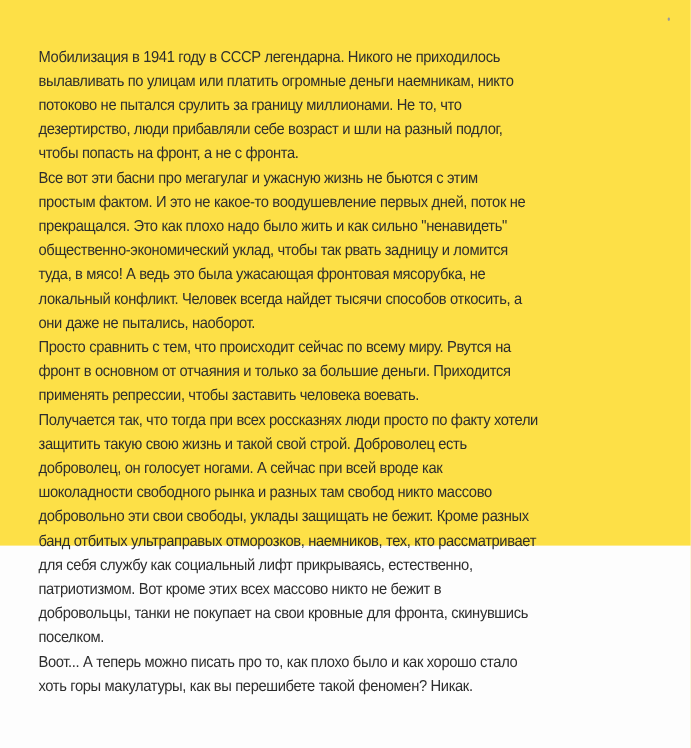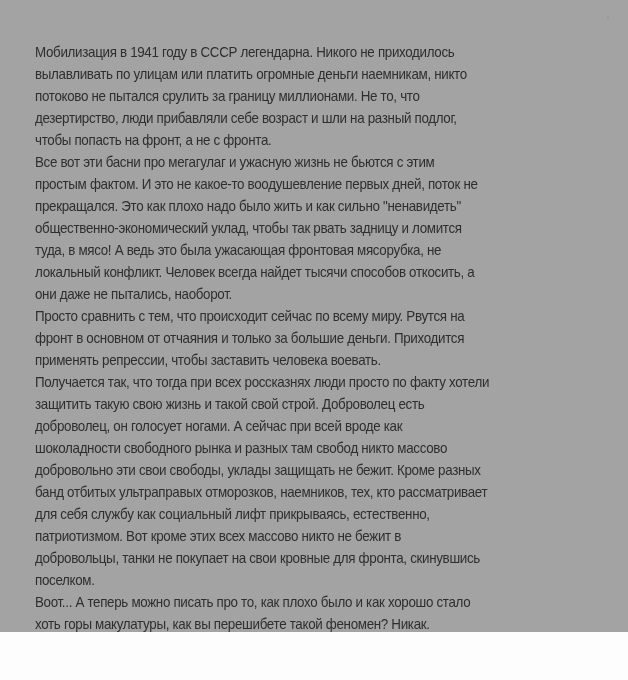--- a/index.html
+++ b/index.html
@@ -11,22 +11,22 @@
       height: 680px;
       background: #fdfdfd;
       overflow: hidden;
       position: relative;
     }
     .page {
       position: absolute;
       left: 0;
       top: 0;
       width: 628px;
-      height: 632px;
-      background: #a3a3a3;
+      height: 496px;
+      background: #fde047;
     }
     .speck {
       position: absolute;
       width: 2px;
       height: 3px;
       background: #9a9a9a;
       border-radius: 1px;
     }
     .text-block {
       position: absolute;

